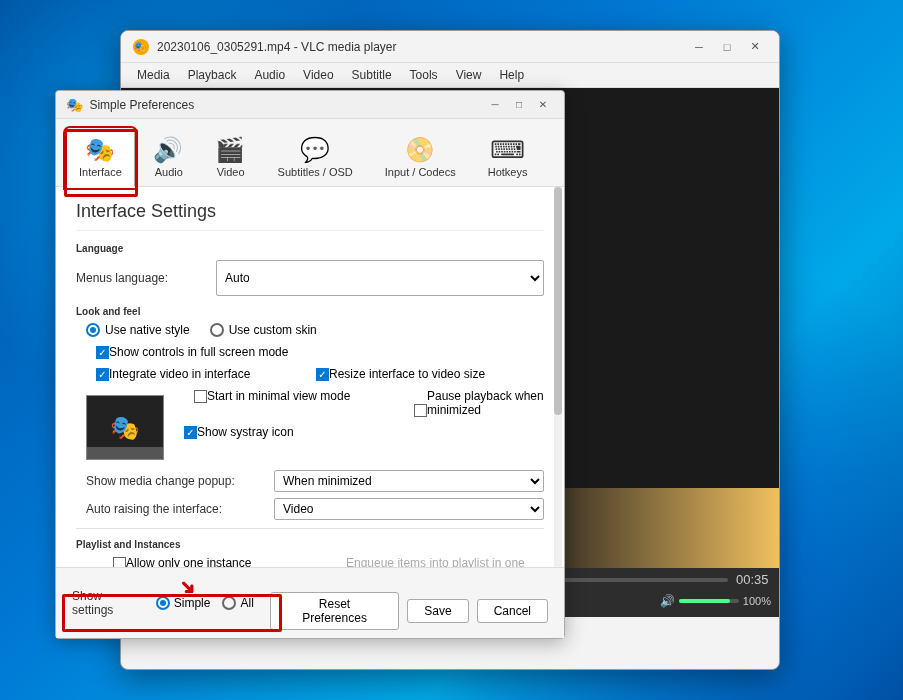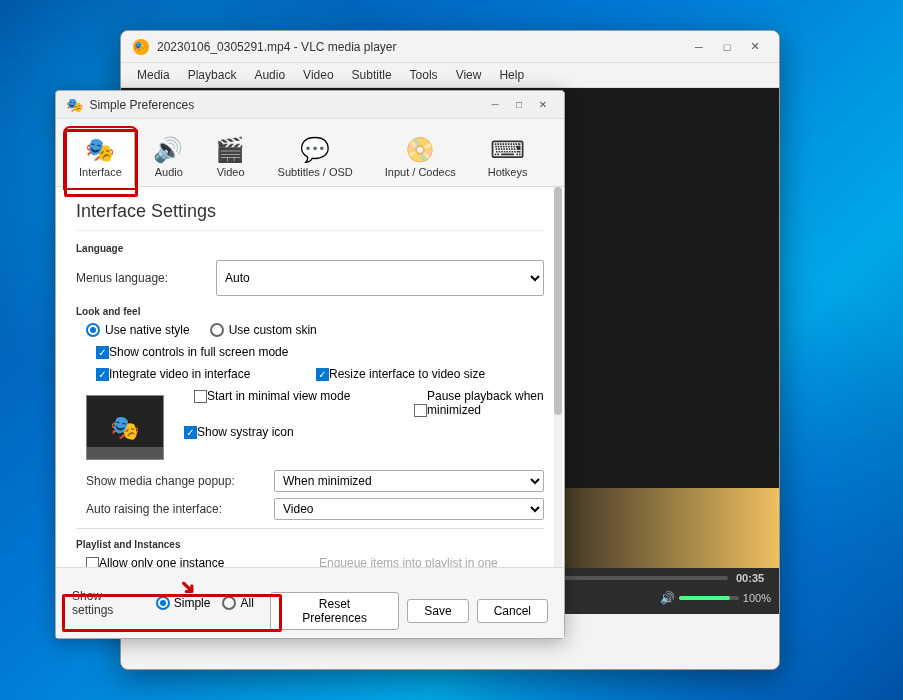--- a/index.html
+++ b/index.html
@@ -122,24 +122,23 @@
       padding: 4px 8px 6px;
       color: white;
     }
     .vlc-progress-row {
       display: flex;
       align-items: center;
       gap: 8px;
       margin-bottom: 4px;
     }
     .vlc-time {
-      font-size: 11px;
+      font-size: 13px;
       color: #ccc;
       min-width: 35px;
-      font-weight: bold;
     }
     .vlc-progress-bar {
       flex: 1;
       height: 4px;
       background: #555;
       border-radius: 2px;
       position: relative;
     }
     .vlc-progress-fill {
       width: 5%;
@@ -688,21 +687,21 @@
         <select class="dropdown-select">
           <option>Video</option>
         </select>
       </div>
 
       <hr class="divider">
 
       <div class="section-label">Playlist and Instances</div>
       <div class="checkbox-group">
         <div style="display:flex;gap:20px;align-items:flex-start;">
-          <div class="checkbox-item" style="min-width:200px;">
+          <div class="checkbox-item" style="min-width:200px;margin-left:27px;">
             <div class="checkbox-box"></div>
             <span>Allow only one instance</span>
           </div>
           <div class="checkbox-item">
             <div class="checkbox-box disabled"></div>
             <span style="color:#aaa;">Enqueue items into playlist in one instance mode</span>
           </div>
         </div>
 
       </div>

